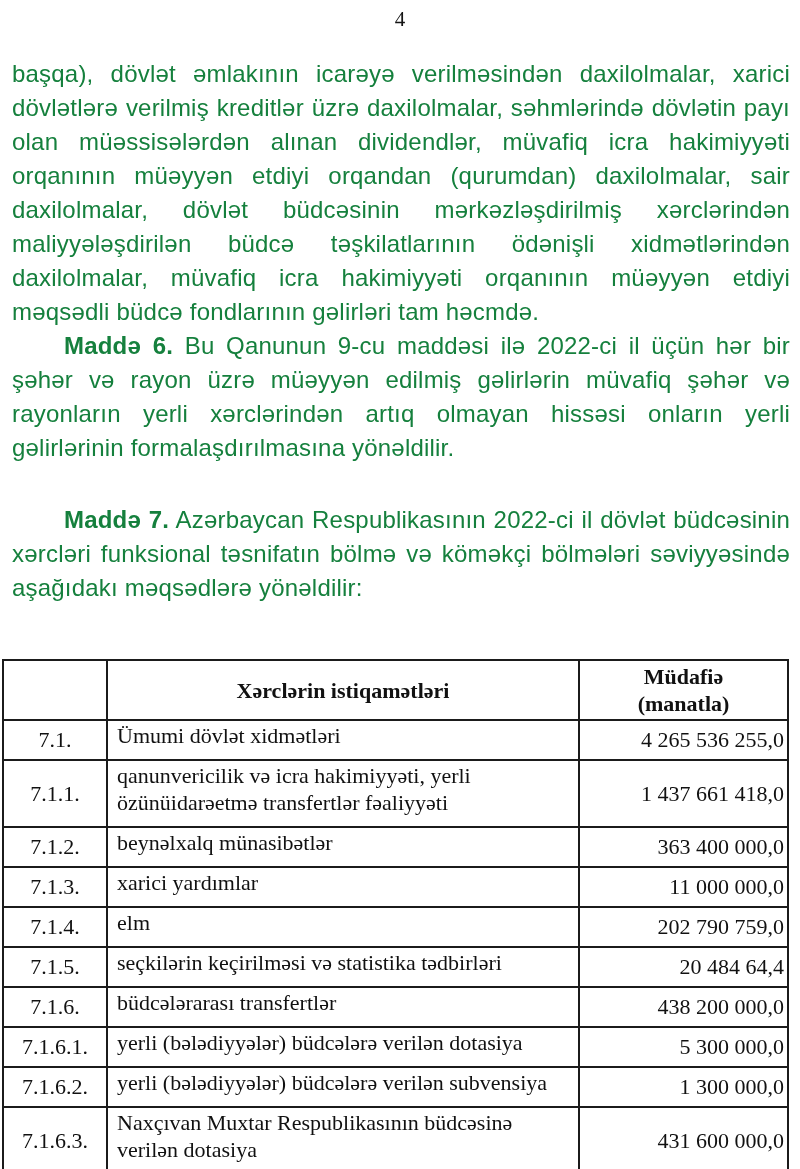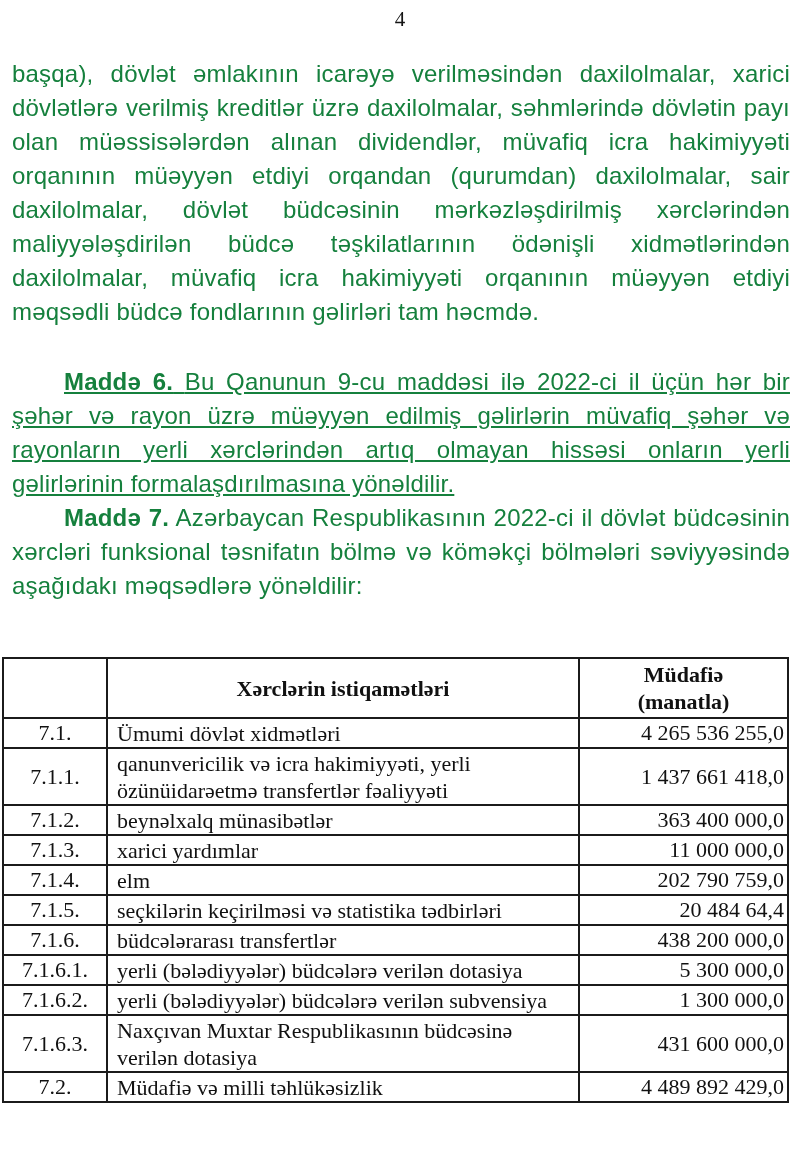--- a/index.html
+++ b/index.html
@@ -32,25 +32,24 @@
     color: #15803d;
   }
   p.par {
     margin: 0;
     text-align: justify;
   }
   p.par-first {
     margin-top: 26px;
   }
   p.par-madde6 {
-    margin-top: 36px;
     text-indent: 52px;
-    text-decoration: underline;
   }
   p.par-madde7 {
+    margin-top: 38px;
     text-indent: 52px;
   }
   .lead-bold {
     font-weight: 700;
   }
   table.budget {
     margin: 54px 0 0 2px;
     width: 785px;
     border-collapse: collapse;
     table-layout: fixed;
@@ -76,21 +75,21 @@
     height: 30px;
   }
   td.c-code {
     text-align: center;
     padding: 1px 2px;
     line-height: 26px;
     margin-top: 15px;
   }
   td.c-dir {
     text-align: left;
-    padding: 1px 4px 0 9px;
+    padding: 1px 4px 10px 9px;
     line-height: 27px;
   }
   td.c-amt {
     text-align: right;
     padding: 1px 3px;
     line-height: 26px;
   }
 </style>
 </head>
 <body>

